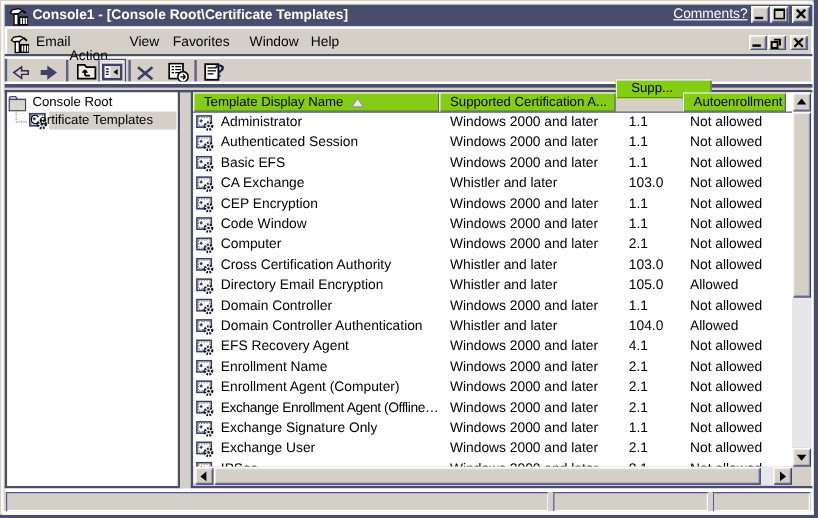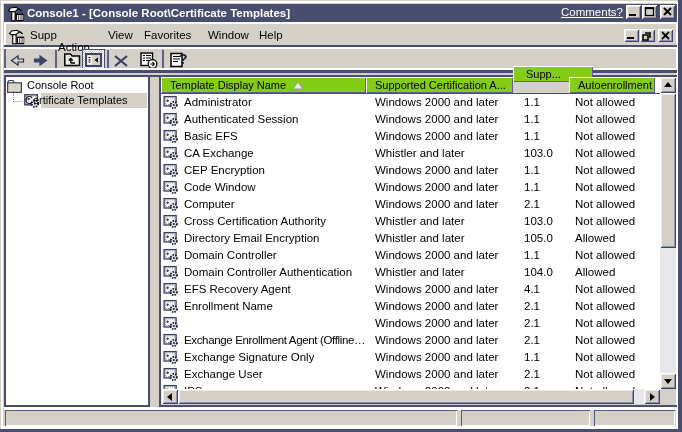--- a/index.html
+++ b/index.html
@@ -62,21 +62,21 @@
 <div class="a w" style="left:4px;top:47px;width:673px;height:2px"></div>
 <div class="a" id="appicon2" style="left:8px;top:28px;width:16px;height:16px"><svg width="17" height="17">
       <path d="M1.5 5.5 L3.5 3 L9 2.2 L11.5 3.8 L8.5 6.2 L3.5 6.8 Z" fill="#fff" stroke="#000" stroke-width="1.1"></path>
       <path d="M11.5 3.5 L14.5 6" stroke="#000" stroke-width="1.6"></path>
       <rect x="4.7" y="6.8" width="3.4" height="9" fill="#fff" stroke="#000" stroke-width="1.1"></rect>
       <rect x="8.6" y="8.6" width="7.6" height="7.6" fill="#000"></rect>
       <rect x="10" y="10" width="1.4" height="5" fill="#fff"></rect>
       <rect x="12.2" y="10" width="1.4" height="5" fill="#fff"></rect>
       <rect x="14.4" y="10" width="1.2" height="5" fill="#fff"></rect>
     </svg></div>
-<div class="a mi" style="left:30px;top:25px">Supp</div>
+<div class="a mi" style="left:30px;top:25px">Email</div>
 <div class="a mi" style="left:58px;top:37px">Action</div>
 <div class="a mi" style="left:108px;top:25px">View</div>
 <div class="a mi" style="left:144px;top:25px">Favorites</div>
 <div class="a mi" style="left:208px;top:25px">Window</div>
 <div class="a mi" style="left:259px;top:25px">Help</div>
 <div class="a btn" style="left:624px;top:29px;width:15px;height:13px">
     <div class="a" style="left:3px;top:8px;width:7px;height:2px;background:#000"></div>
   </div>
 <div class="a btn" style="left:640px;top:29px;width:15px;height:13px"><svg width="15" height="13">
       <path d="M5 4 h5 v5 M3 6 h5 v5 h-5 z" stroke="#000" stroke-width="1.6" fill="none"></path>
@@ -348,20 +348,21 @@
     </div>
     <div class="row" style="top:221px">
       <svg width="16" height="15" style="position:absolute;left:2px;top:1px">
         <rect x="1.1" y="1.6" width="12" height="9.4" fill="#fbfaf4" stroke="#3a3e63" stroke-width="1.3"></rect>
         <rect x="2.4" y="2.9" width="9.4" height="6.8" fill="none" stroke="#6a6e92" stroke-width="0.9" stroke-dasharray="1 1.2"></rect>
         <path d="M4.6 4.2 l1.5 1.5 -1.5 1.5 -1.5 -1.5 z" fill="#3a3e63"></path>
         <path d="M6.5 9.9 h2" stroke="#16182f" stroke-width="1.2"></path>
         <circle cx="10.8" cy="10" r="3" fill="#fff" stroke="#16182f" stroke-width="2" stroke-dasharray="1.4 1.1"></circle>
         <circle cx="10.8" cy="10" r="1.1" fill="#16182f"></circle>
       </svg>
+      <span class="c1">Enrollment Agent (Computer)</span>
       <span class="c2">Windows 2000 and later</span>
       <span class="c3">2.1</span>
       <span class="c4">Not allowed</span>
     </div>
     <div class="row" style="top:238px">
       <svg width="16" height="15" style="position:absolute;left:2px;top:1px">
         <rect x="1.1" y="1.6" width="12" height="9.4" fill="#fbfaf4" stroke="#3a3e63" stroke-width="1.3"></rect>
         <rect x="2.4" y="2.9" width="9.4" height="6.8" fill="none" stroke="#6a6e92" stroke-width="0.9" stroke-dasharray="1 1.2"></rect>
         <path d="M4.6 4.2 l1.5 1.5 -1.5 1.5 -1.5 -1.5 z" fill="#3a3e63"></path>
         <path d="M6.5 9.9 h2" stroke="#16182f" stroke-width="1.2"></path>

